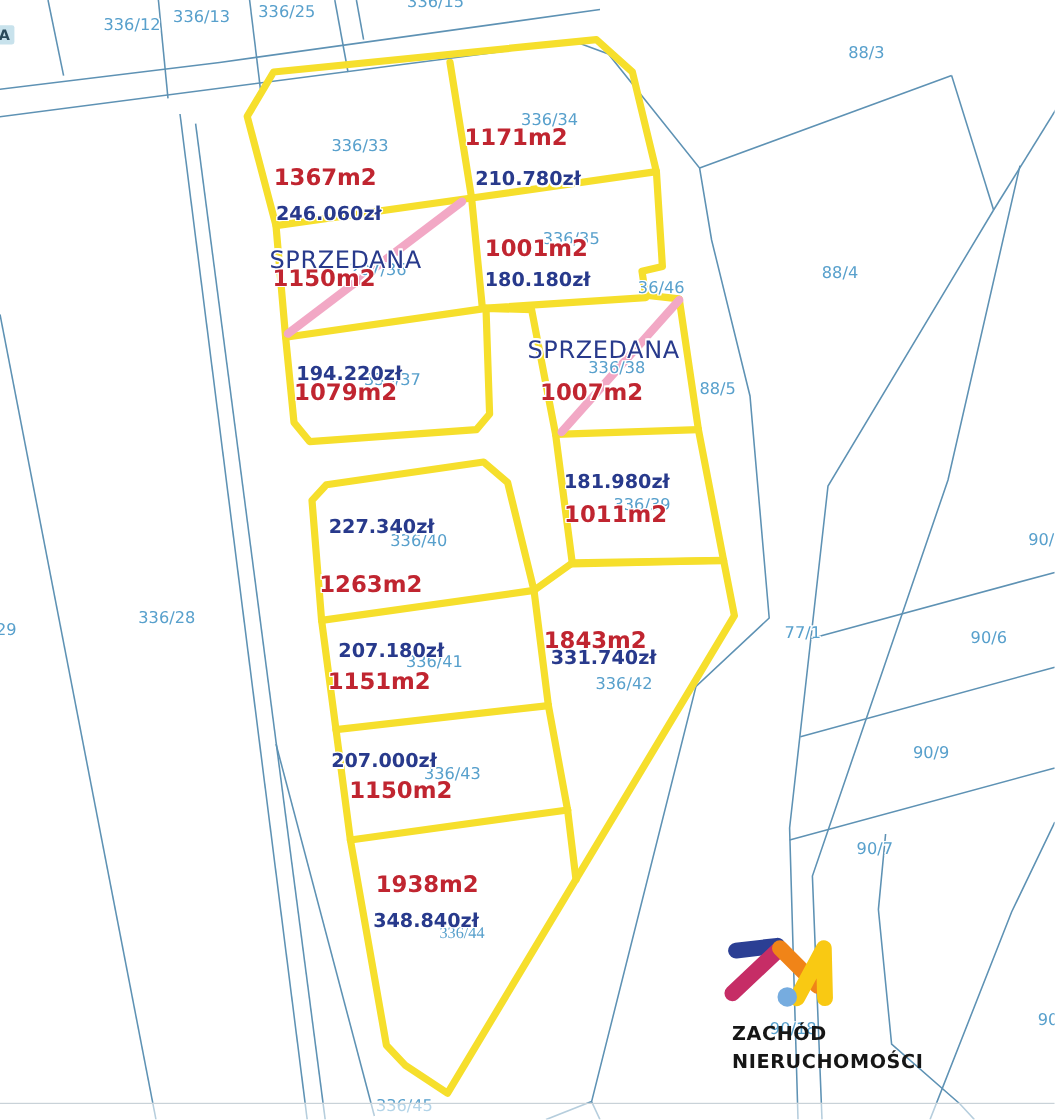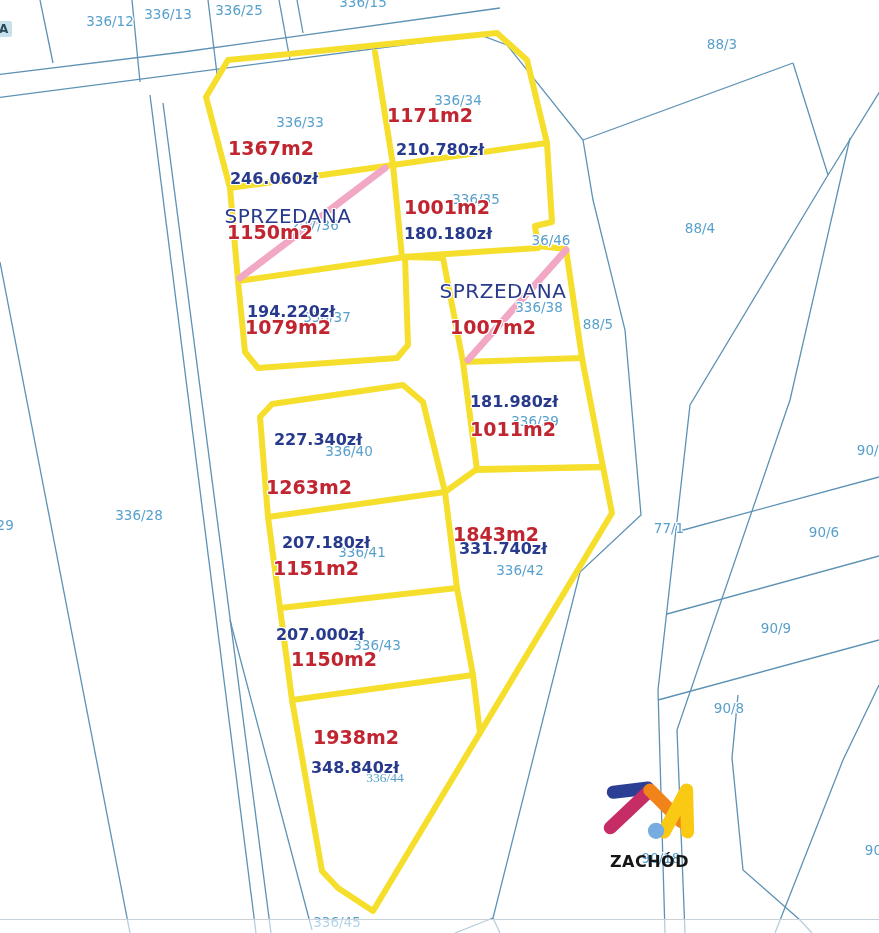--- a/index.html
+++ b/index.html
@@ -96,42 +96,42 @@
       <div class="lbl id" style="left: 239px; top: 10px;">336/25</div>
       <div class="lbl id" style="left: 363px; top: 2px;">336/15</div>
       <div class="lbl id" style="left: 722px; top: 44px;">88/3</div>
       <div class="lbl id" style="left: 700px; top: 228px;">88/4</div>
       <div class="lbl id" style="left: 598px; top: 300px; margin-top: 24px;">88/5</div>
       <div class="lbl id" style="left: 551px; top: 240px;">36/46</div>
       <div class="lbl id" style="left: 669px; top: 528px;">77/1</div>
       <div class="lbl id" style="left: 872px; top: 450px;">90/5</div>
       <div class="lbl id" style="left: 824px; top: 532px;">90/6</div>
       <div class="lbl id" style="left: 776px; top: 628px;">90/9</div>
-      <div class="lbl id" style="left: 729px; top: 708px;">90/8</div>
+      <div class="lbl id" style="left: 729px; top: 708px;">90/7</div>
       <div class="lbl id" style="left: 661px; top: 858px;">90/18</div>
       <div class="lbl id" style="left: 880px; top: 850px;">90/1</div>
       <div class="lbl id" style="left: 139px; top: 515px;">336/28</div>
       <div class="lbl id" style="left: -10px; top: 525px;">336/29</div>
       <div class="lbl id" style="left: 337px; top: 922px;">336/45</div>
       <div class="lbl id" style="left: 300px; top: 122px;">336/33</div>
       <div class="lbl area" style="left: 271px; top: 148px;">1367m2</div>
       <div class="lbl price" style="left: 274px; top: 178px;">246.060zł</div>
       <div class="lbl id" style="left: 458px; top: 100px;">336/34</div>
       <div class="lbl area" style="left: 430px; top: 115px;">1171m2</div>
       <div class="lbl price" style="left: 440px; top: 149px;">210.780zł</div>
       <div class="lbl id" style="left: 476px; top: 199px;">336/35</div>
       <div class="lbl area" style="left: 447px; top: 207px;">1001m2</div>
       <div class="lbl price" style="left: 448px; top: 233px;">180.180zł</div>
       <div class="lbl id" style="left: 315px; top: 225px;">207/36</div>
       <div class="lbl area" style="left: 270px; top: 232px;">1150m2</div>
       <div class="lbl sold" style="left: 288px; top: 216px;">SPRZEDANA</div>
       <div class="lbl id" style="left: 327px; top: 317px;">336/37</div>
       <div class="lbl area" style="left: 288px; top: 327px;">1079m2</div>
       <div class="lbl price" style="left: 291px; top: 311px;">194.220zł</div>
-      <div class="lbl id" style="left: 514px; top: 307px; margin-left: 25px;">336/38</div>
+      <div class="lbl id" style="left: 514px; top: 307px;">336/38</div>
       <div class="lbl area" style="left: 493px; top: 327px;">1007m2</div>
       <div class="lbl sold" style="left: 503px; top: 291px;">SPRZEDANA</div>
       <div class="lbl id" style="left: 535px; top: 421px;">336/39</div>
       <div class="lbl area" style="left: 513px; top: 429px;">1011m2</div>
       <div class="lbl price" style="left: 514px; top: 401px;">181.980zł</div>
       <div class="lbl id" style="left: 349px; top: 451px;">336/40</div>
       <div class="lbl area" style="left: 309px; top: 487px;">1263m2</div>
       <div class="lbl price" style="left: 318px; top: 439px;">227.340zł</div>
       <div class="lbl id" style="left: 362px; top: 552px; text-align: right;">336/41</div>
       <div class="lbl area" style="left: 316px; top: 568px;">1151m2</div>
@@ -154,16 +154,17 @@
   <div id="logo">
     <svg id="logo-mark" width="102" height="64" viewBox="0 0 100 63">
       <line x1="10" y1="13" x2="44" y2="9" stroke="#2B3F94" stroke-width="13" stroke-linecap="round"></line>
       <line x1="7" y1="48" x2="44" y2="13" stroke="#C62D66" stroke-width="13" stroke-linecap="round"></line>
       <line x1="46" y1="11" x2="77" y2="42" stroke="#F08418" stroke-width="13" stroke-linecap="round"></line>
       <path d="M 60,52 L 82,11 L 83,52" fill="none" stroke="#F9C913" stroke-width="13" stroke-linecap="round" stroke-linejoin="round"></path>
       <circle cx="52" cy="51" r="8" fill="#76ACDF"></circle>
     </svg>
     <div id="logo-text">
       <div>ZACHÓD</div>
+      <div>NIERUCHOMOŚCI</div>
     </div>
   </div>
 
 </div>
 
 </body></html>

